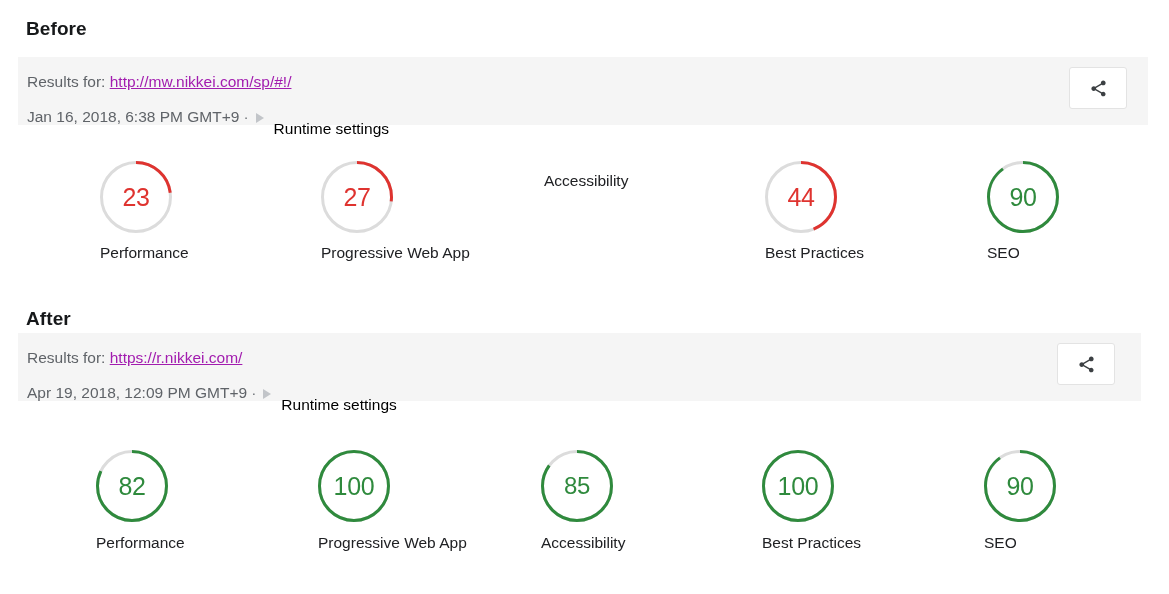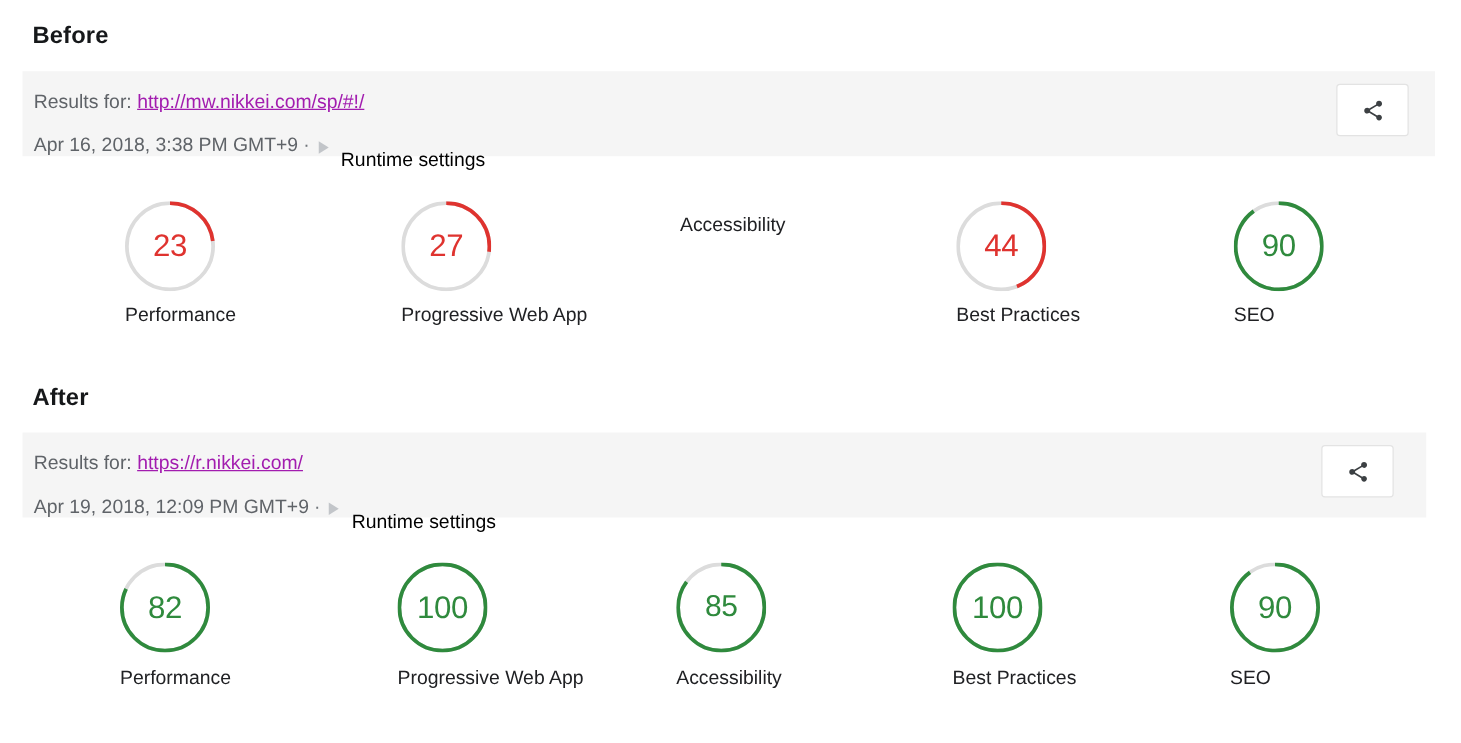--- a/index.html
+++ b/index.html
@@ -111,21 +111,21 @@
 
     <div class="section-heading" id="heading-before" style="top: 19px;">Before</div>
 
     <div class="report-header" id="bar-before" style="left: 18px; top: 57px; width: 1130px; height: 68px; background: rgb(245, 245, 245);">
       <div class="header-text">
         <div class="results-line">
           <span>Results for:</span>
           <span class="results-url" id="url-before">http://mw.nikkei.com/sp/#!/</span>
         </div>
         <div class="meta-line">
-          <span>Apr 16, 2018, 3:38 PM GMT+9</span>
+          <span>Jan 16, 2018, 6:38 PM GMT+9</span>
           <span class="meta-dot">·</span>
           <span class="disclosure-triangle"></span>
           <span class="runtime-label">Runtime settings</span>
         </div>
       </div>
       <div class="share-button" id="share-before" style="margin-top: 10px; margin-right: 21px; width: 58px; height: 42px;">
         <svg width="19" height="19" viewBox="0 0 24 24" aria-hidden="true">
           <path fill="#3c4043" d="M18 16.08c-.76 0-1.44.3-1.96.77L8.91 12.7c.05-.23.09-.46.09-.7s-.04-.47-.09-.7l7.05-4.11c.54.5 1.25.81 2.04.81 1.66 0 3-1.34 3-3s-1.34-3-3-3-3 1.34-3 3c0 .24.04.47.09.7L8.04 9.81C7.5 9.31 6.79 9 6 9c-1.66 0-3 1.34-3 3s1.34 3 3 3c.79 0 1.5-.31 2.04-.81l7.12 4.16c-.05.21-.08.43-.08.65 0 1.61 1.31 2.92 2.92 2.92s2.92-1.31 2.92-2.92-1.31-2.92-2.92-2.92z"></path>
         </svg>
       </div>
@@ -175,21 +175,21 @@
           </div>
           <div class="score-label" style="font-size: 15.5px; margin-top: 11px; color: rgb(32, 33, 36);">SEO</div>
         </div>
       </div>
   </div>
 
   <div>
 
     <div class="section-heading" id="heading-after" style="top: 309px;">After</div>
 
-    <div class="report-header" id="bar-after" style="left: 18px; top: 346px; width: 1123px; height: 68px; background: rgb(245, 245, 245);">
+    <div class="report-header" id="bar-after" style="left: 18px; top: 333px; width: 1123px; height: 68px; background: rgb(245, 245, 245);">
       <div class="header-text">
         <div class="results-line">
           <span>Results for:</span>
           <span class="results-url" id="url-after">https://r.nikkei.com/</span>
         </div>
         <div class="meta-line">
           <span>Apr 19, 2018, 12:09 PM GMT+9</span>
           <span class="meta-dot">·</span>
           <span class="disclosure-triangle"></span>
           <span class="runtime-label">Runtime settings</span>

